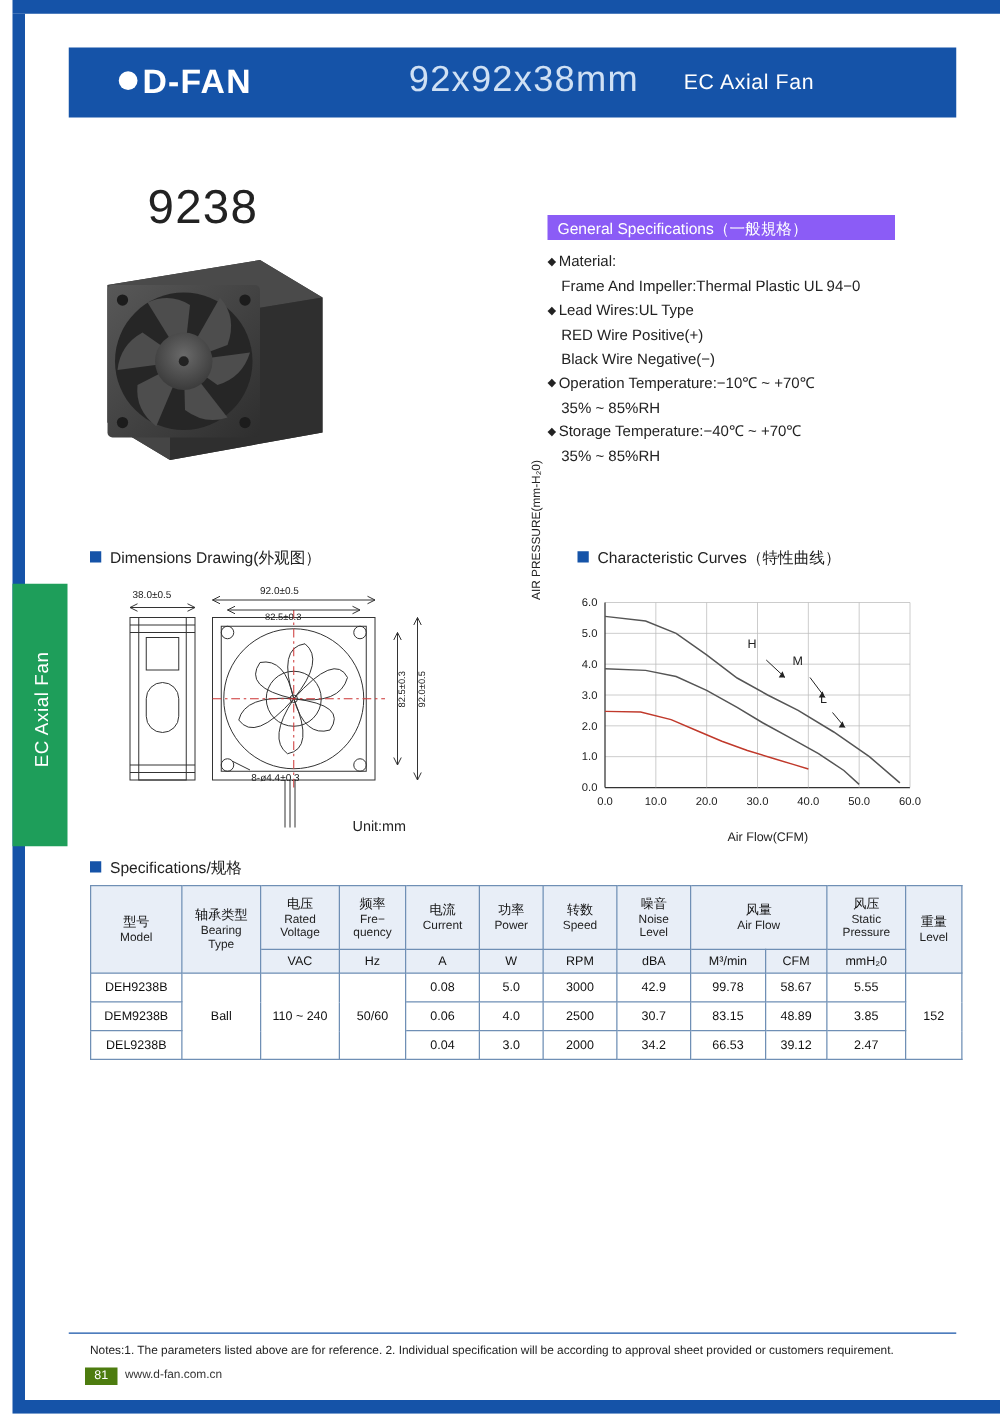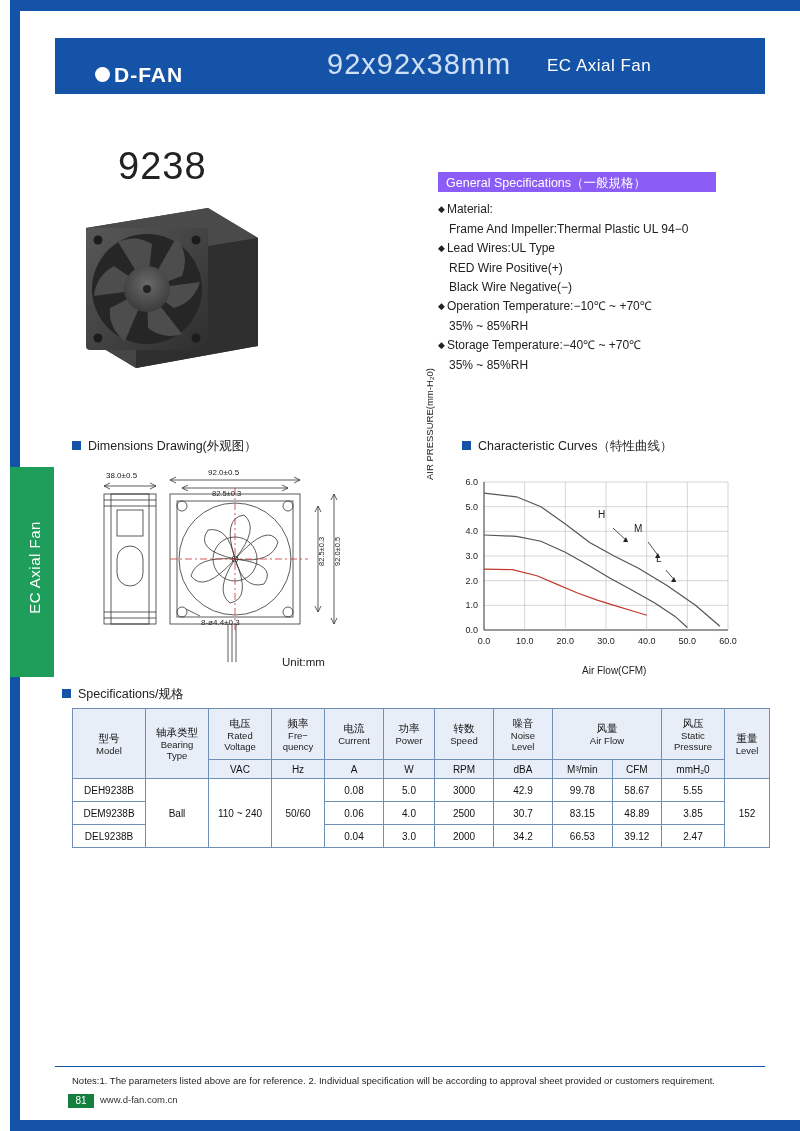--- a/index.html
+++ b/index.html
@@ -16,23 +16,22 @@
     box-sizing:border-box;
     border-left:10px solid #ffffff;
   }
   
   .header-band{
     position:absolute;left:45px;top:38px;width:710px;height:56px;
     background:#1553a8;
   }
   .header-band .logo{
     position:absolute;left:40px;top:12px;
-    font-size:21px;font-weight:bold;color:#ffffff;letter-spacing:1px;
+    font-size:27px;font-weight:bold;color:#ffffff;letter-spacing:1px;
     font-family:"Liberation Sans", sans-serif;
-    margin-top:13px;
   }
   .header-band .logo .dot{
     display:inline-block;width:15px;height:15px;border-radius:50%;
     background:#ffffff;vertical-align:middle;margin-right:4px;
     position:relative;top:-2px;
   }
   .header-band .model{
     position:absolute;left:248px;top:10px;
     font-size:29px;color:#cfe0f4;letter-spacing:1px;font-weight:normal;margin-left:24px;
   }
@@ -76,21 +75,21 @@
   
   .sec-head{
     position:absolute;font-size:12.5px;color:#222;
   }
   .sec-head .sq{
     display:inline-block;width:9px;height:9px;background:#1553a8;
     margin-right:7px;position:relative;top:0px;
   }
   #dim-head{left:62px;top:438px;}
   #curve-head{left:452px;top:438px;}
-  #spec-head{left:52px;top:686px;}
+  #spec-head{left:62px;top:686px;}
   
   .dim-area{position:absolute;left:62px;top:466px;width:330px;height:205px;}
   .unit-label{position:absolute;left:272px;top:656px;font-size:11.5px;color:#222;}
   
   .chart-area{position:absolute;left:428px;top:470px;width:300px;height:200px;}
   .chart-ylab{
     position:absolute;left:414px;top:480px;width:140px;
     transform:rotate(-90deg);transform-origin:0 0;
     font-size:9.5px;color:#222;white-space:nowrap;
   }
@@ -112,21 +111,21 @@
   .unit-row td{height:18px;font-size:10px;background:#e8eef7;}
   .data-row td{height:22px;font-size:10px;background:#fff;}
   
   .notes{
     position:absolute;left:62px;top:1075px;width:680px;font-size:9.5px;color:#222;
   }
   .foot-line{
     position:absolute;left:45px;top:1066px;width:710px;height:1px;background:#1553a8;
   }
   .page-badge{
-    position:absolute;left:58px;top:1094px;width:26px;height:14px;background:#15803d;
+    position:absolute;left:58px;top:1094px;width:26px;height:14px;background:#4d7c0f;
     color:#fff;font-size:10px;text-align:center;line-height:14px;
   }
   .foot-url{
     position:absolute;left:90px;top:1094px;font-size:9.5px;color:#333;
   }
   .bottom-band{
     position:absolute;left:0;top:1120px;width:800px;height:11px;background:#1553a8;
   }
   .top-band{
     position:absolute;left:0;top:0;width:800px;height:11px;background:#1553a8;

